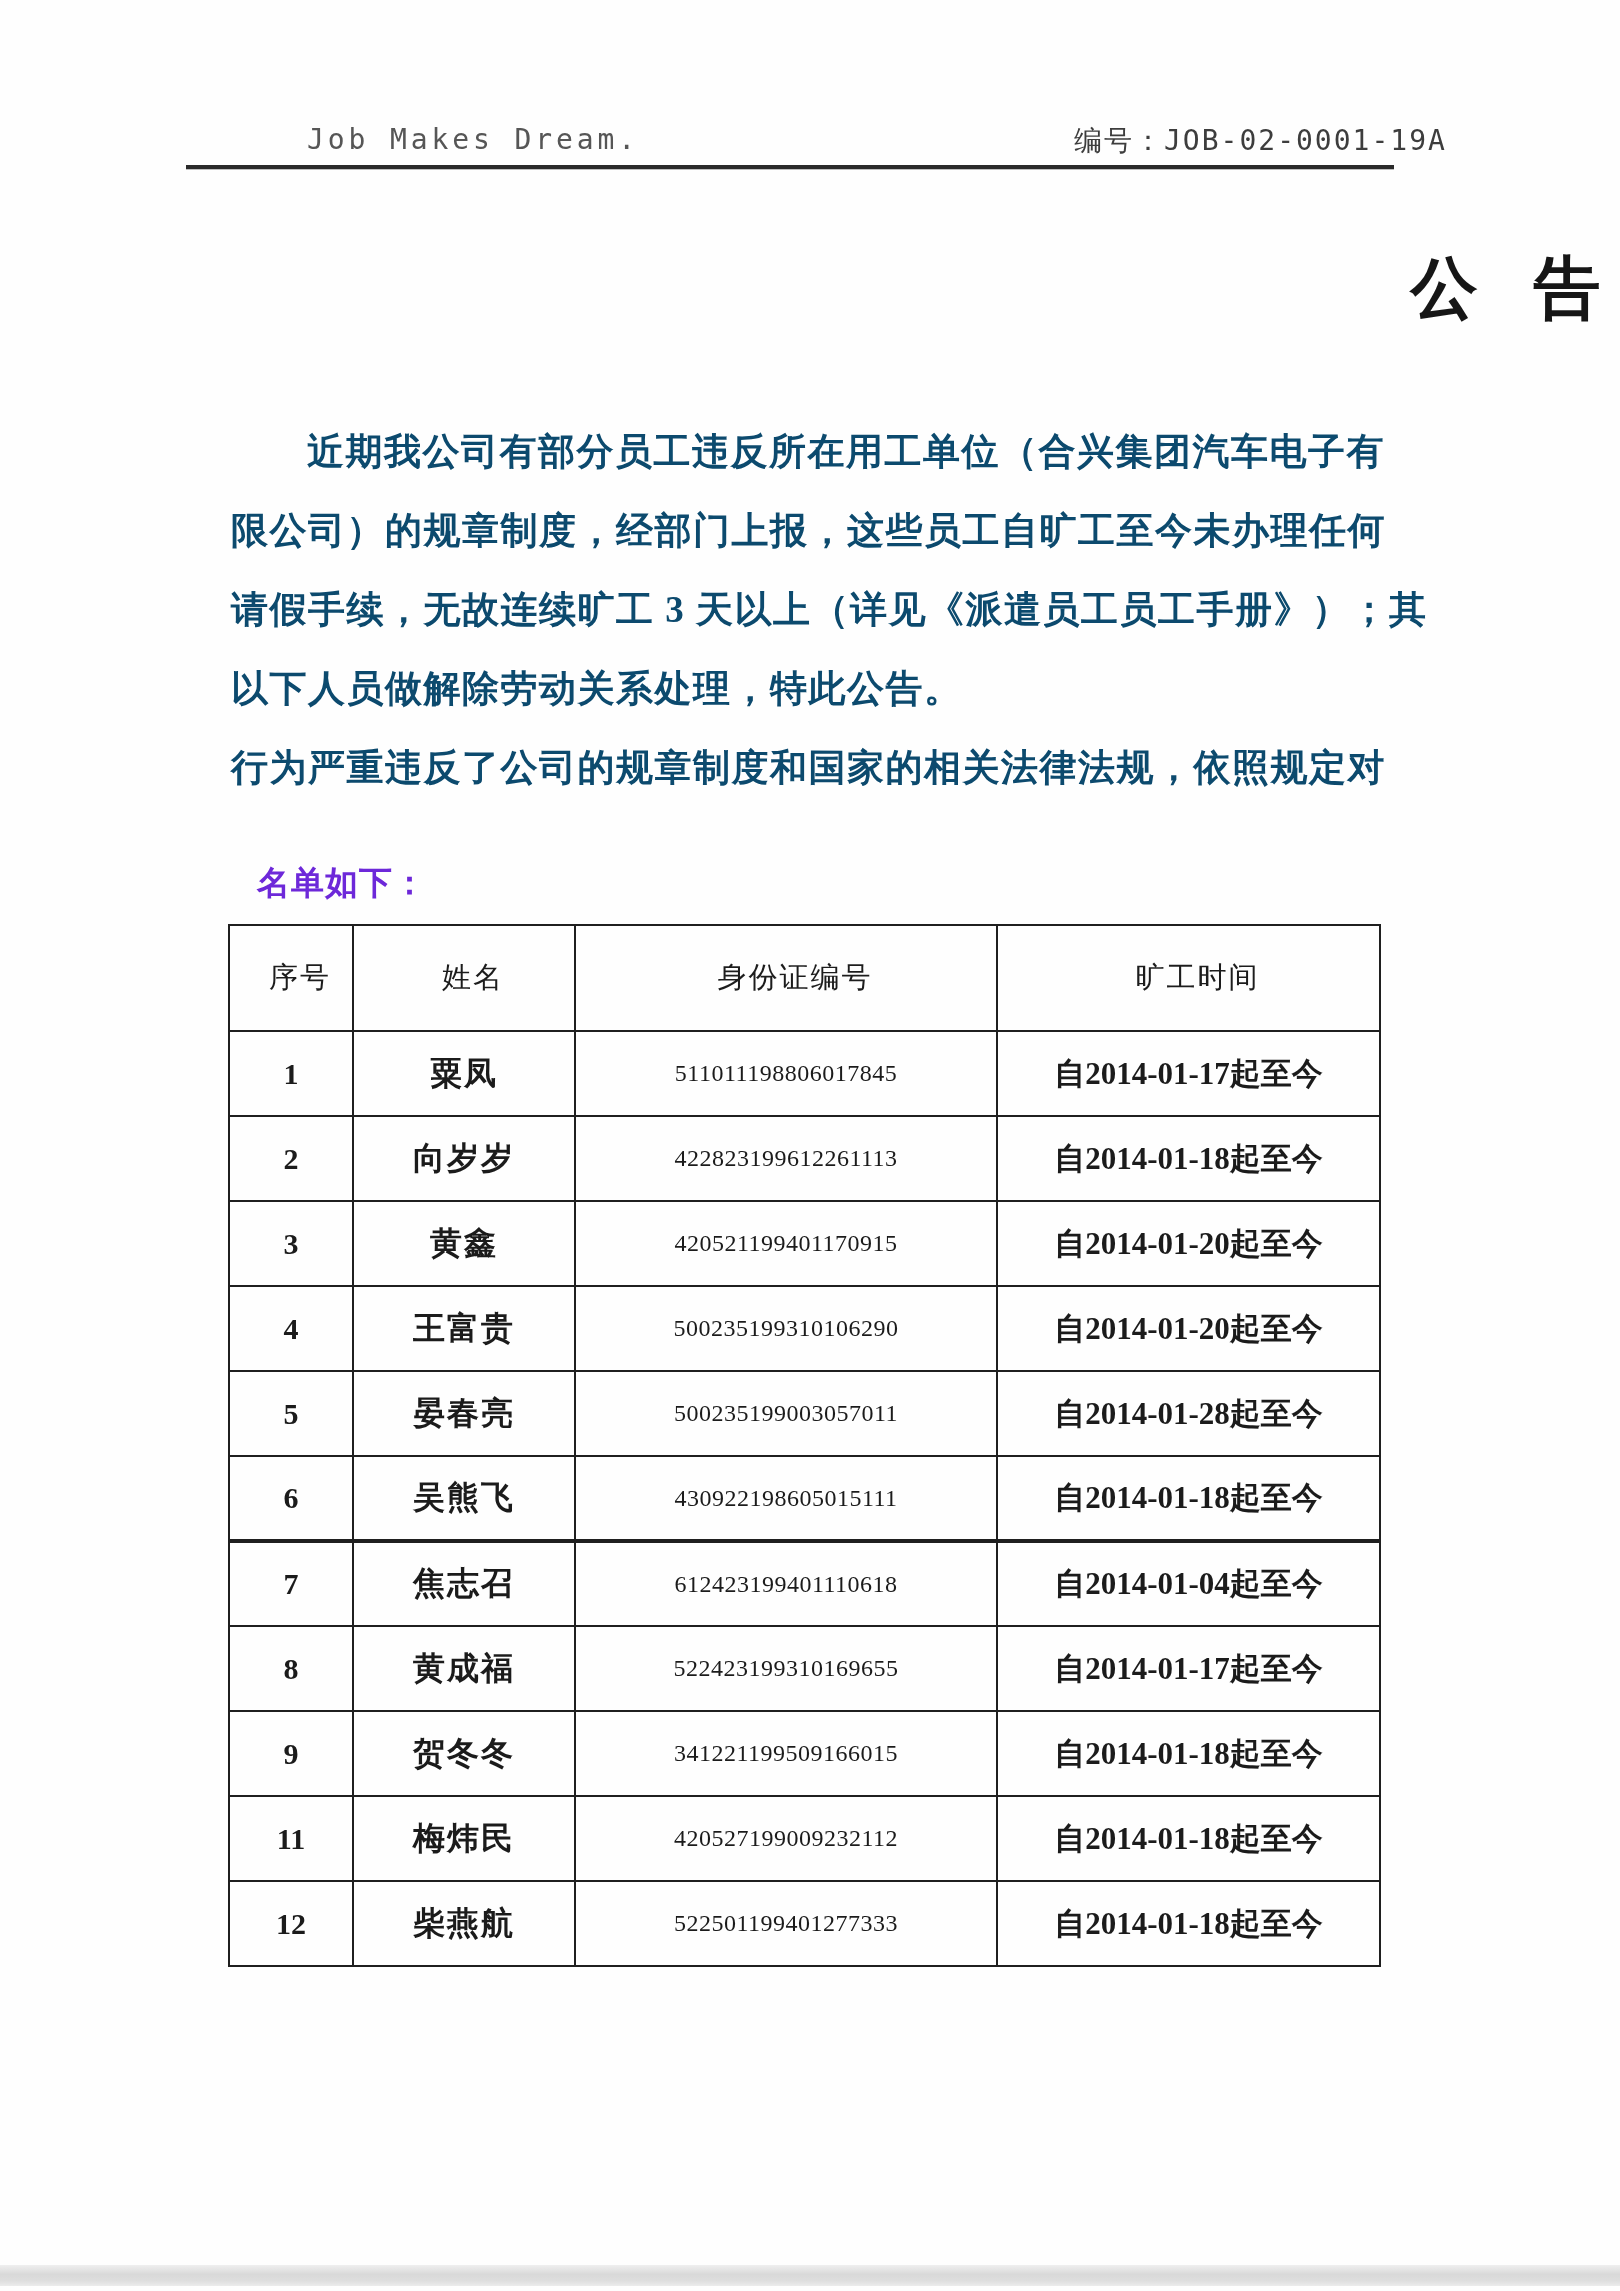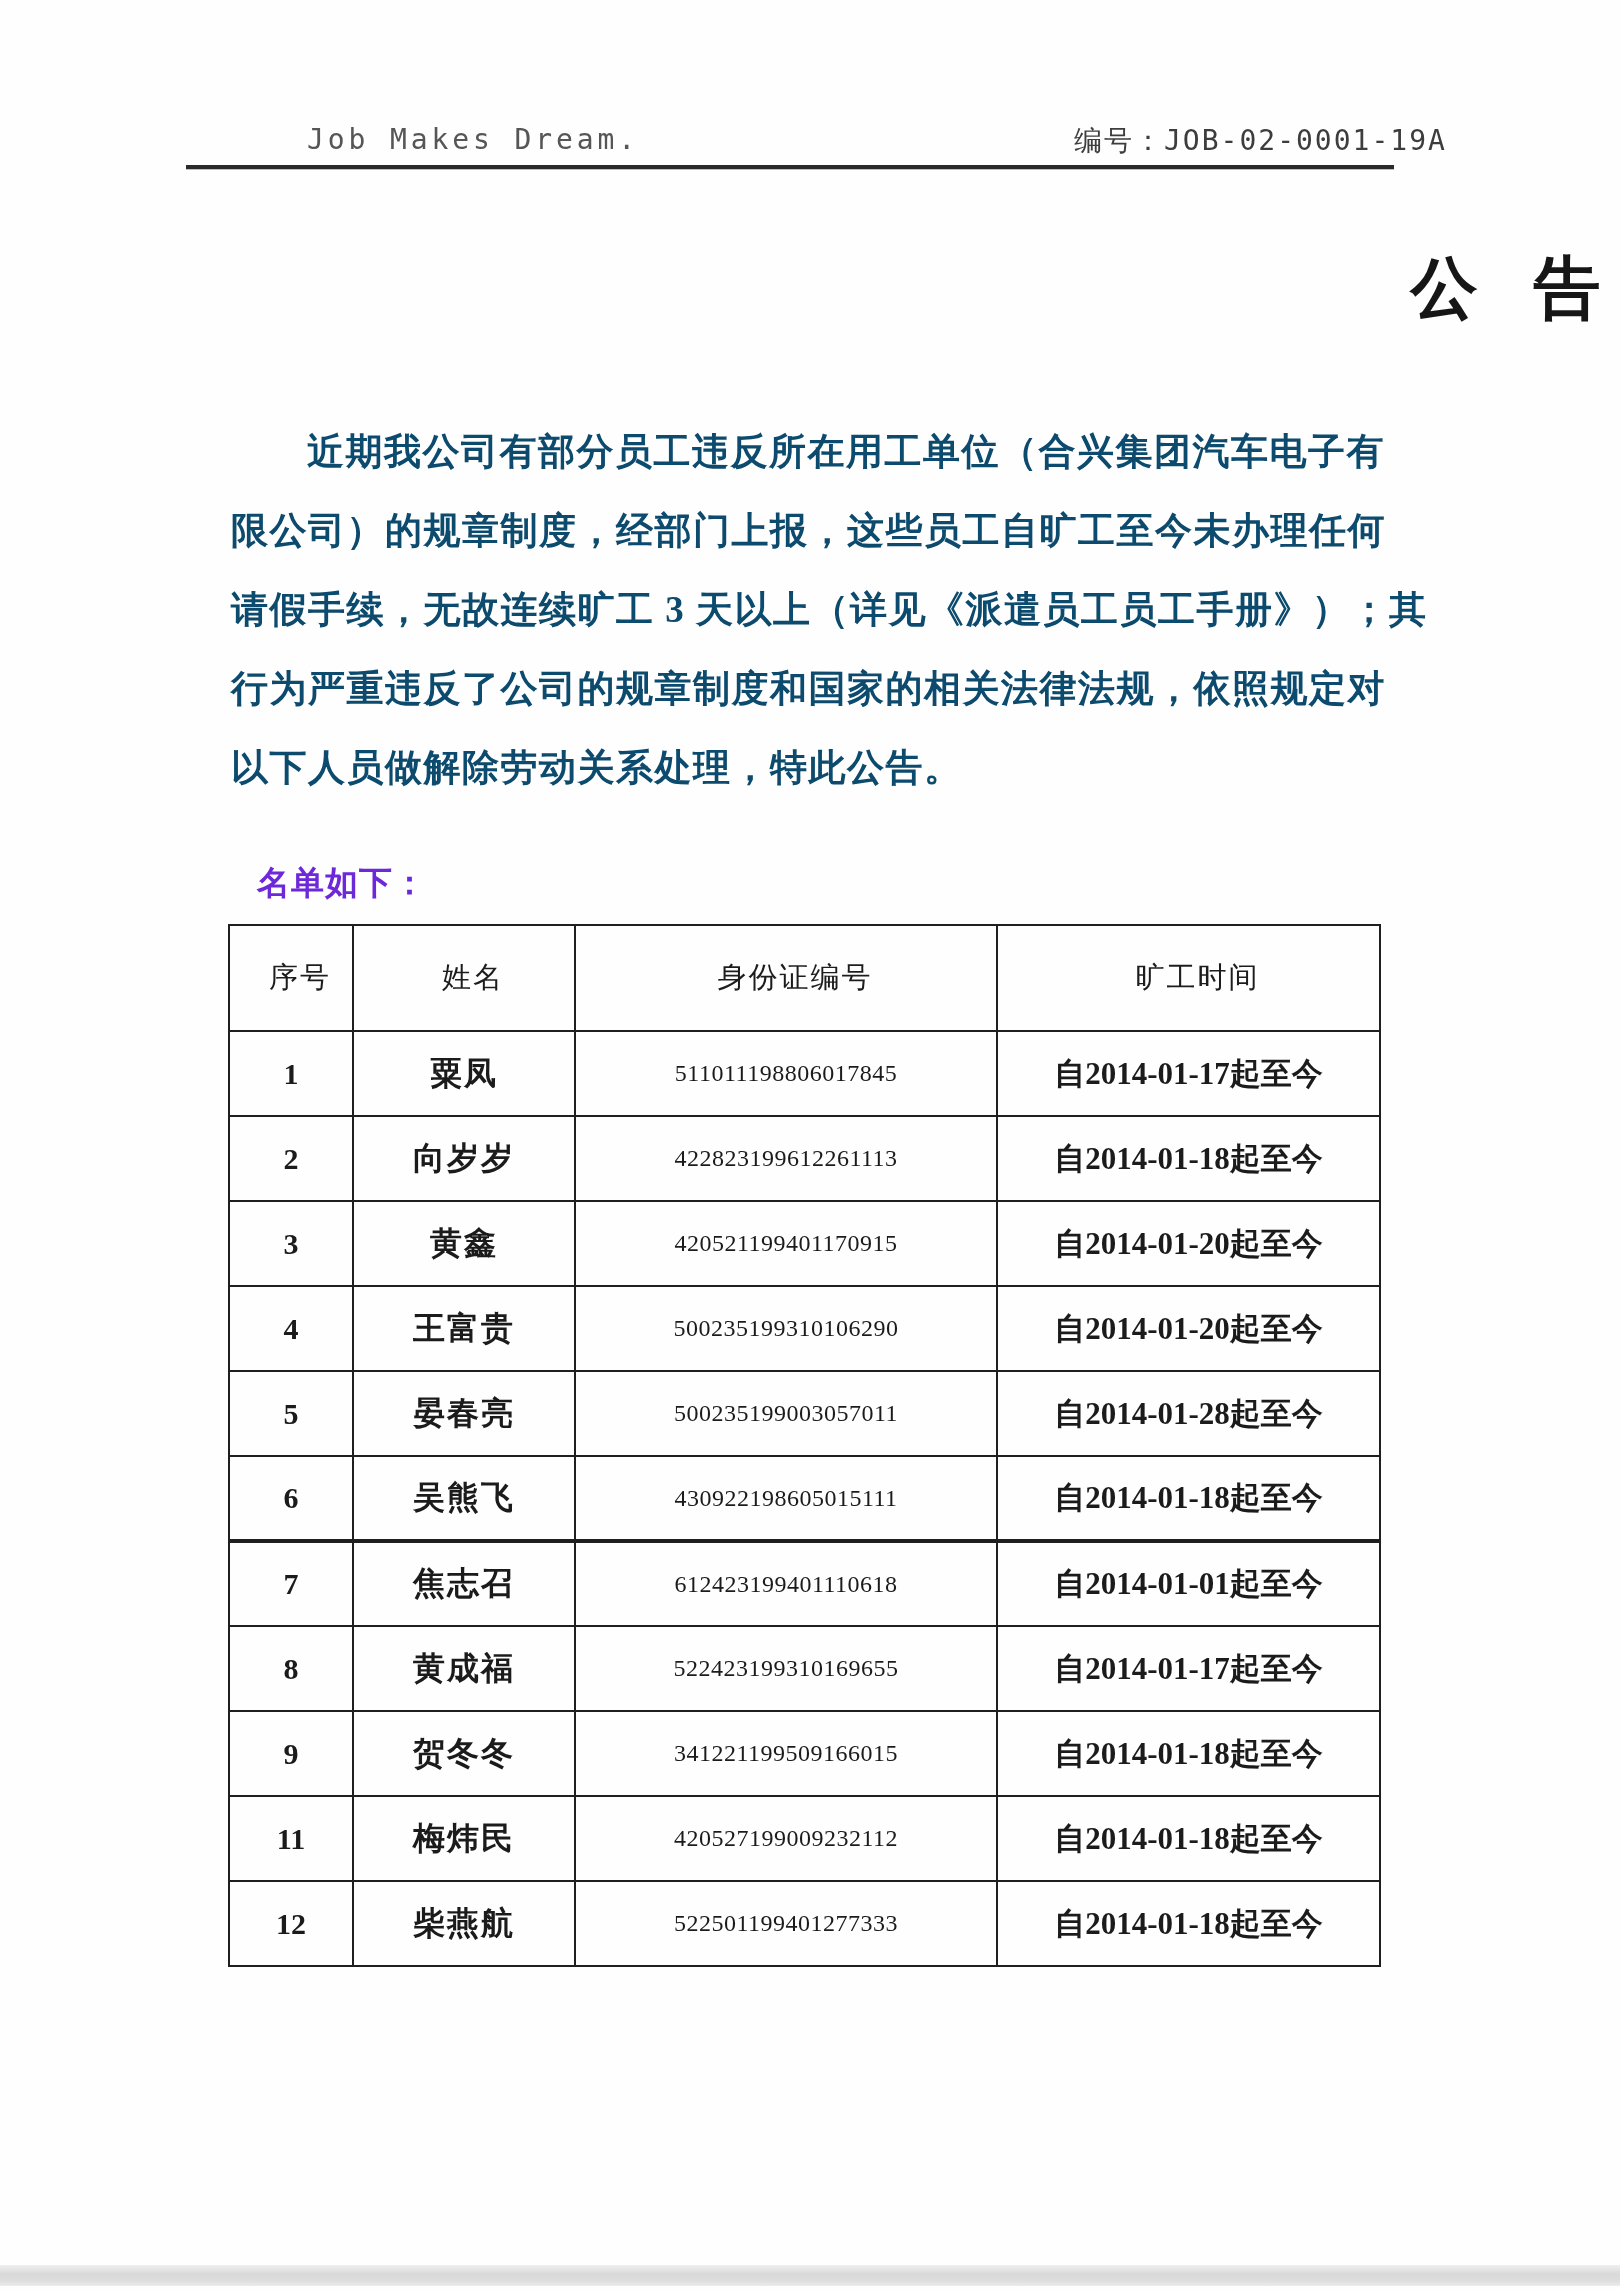--- a/index.html
+++ b/index.html
@@ -93,22 +93,22 @@
   <div class="slogan">Job Makes Dream.</div>
   <div class="doc-number">编号：JOB-02-0001-19A</div>
   <div class="header-rule"></div>
 
   <div class="page-title">公 告</div>
 
   <div class="body-paragraph">
     <div class="para-line first">近期我公司有部分员工违反所在用工单位（合兴集团汽车电子有</div>
     <div class="para-line">限公司）的规章制度，经部门上报，这些员工自旷工至今未办理任何</div>
     <div class="para-line">请假手续，无故连续旷工 3 天以上（详见《派遣员工员工手册》）；其</div>
+    <div class="para-line">以下人员做解除劳动关系处理，特此公告。</div>
     <div class="para-line">行为严重违反了公司的规章制度和国家的相关法律法规，依照规定对</div>
-    <div class="para-line">以下人员做解除劳动关系处理，特此公告。</div>
   </div>
 
   <div class="list-label">名单如下：</div>
 
   <table class="roster">
     <colgroup>
       <col style="width:124px">
       <col style="width:222px">
       <col style="width:422px">
       <col style="width:383px">
@@ -155,21 +155,21 @@
         <tr>
           <td class="c0">6</td>
           <td class="c1">吴熊飞</td>
           <td class="c2">430922198605015111</td>
           <td class="c3">自2014-01-18起至今</td>
         </tr>
         <tr>
           <td class="c0">7</td>
           <td class="c1">焦志召</td>
           <td class="c2">612423199401110618</td>
-          <td class="c3">自2014-01-01起至今</td>
+          <td class="c3">自2014-01-04起至今</td>
         </tr>
         <tr>
           <td class="c0">8</td>
           <td class="c1">黄成福</td>
           <td class="c2">522423199310169655</td>
           <td class="c3">自2014-01-17起至今</td>
         </tr>
         <tr>
           <td class="c0">9</td>
           <td class="c1">贺冬冬</td>

